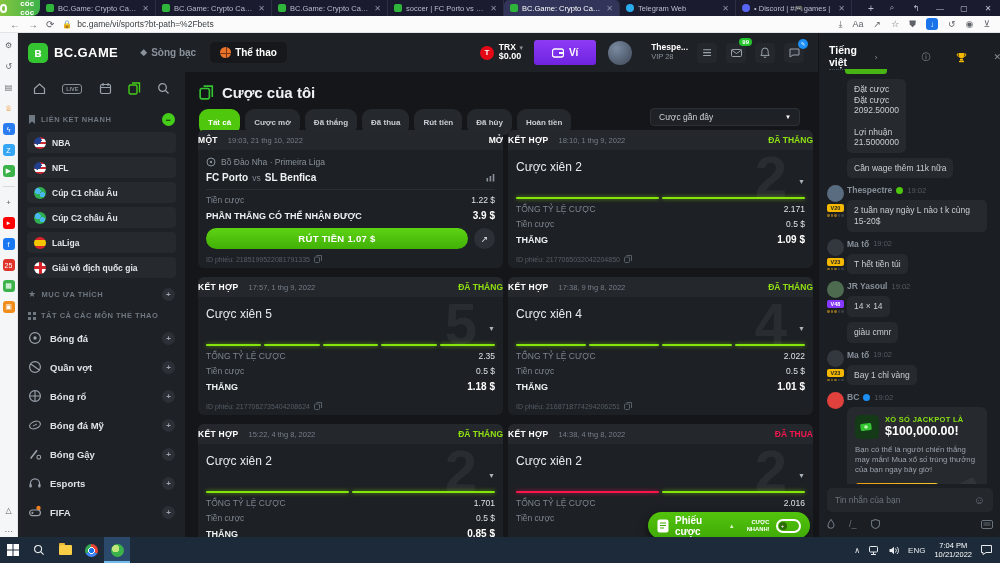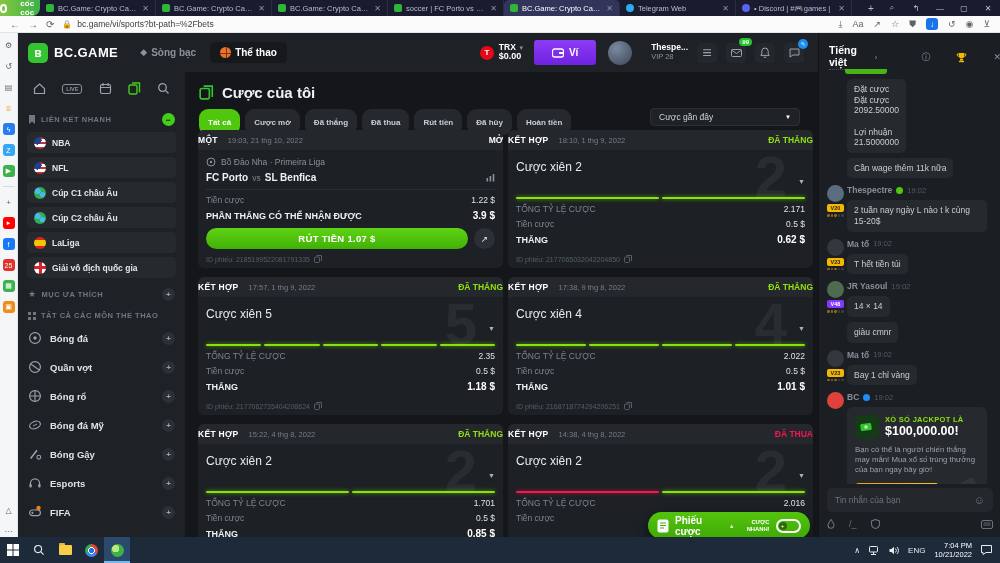--- a/index.html
+++ b/index.html
@@ -192,21 +192,21 @@
   .tbic{width:26px;height:26px;display:flex;align-items:center;justify-content:center}
   .tbic.activeapp{background:#2b4a6b;box-shadow:inset 0 -2px 0 #76b9ed}
   .folder{width:13px;height:10px;background:#f8ce46;border-radius:1px;position:relative}
   .folder:before{content:"";position:absolute;left:0;top:-2px;width:6px;height:2px;background:#e9b735;border-radius:1px 1px 0 0}
   .chromeic{width:13px;height:13px;border-radius:50%;
     background:radial-gradient(circle,#1a73e8 0 26%,#fff 27% 38%,transparent 39%),
     conic-gradient(#ea4335 0 120deg,#4285f4 120deg 240deg,#34a853 240deg 360deg)}
   .ccic{width:13px;height:13px;border-radius:50%;background:radial-gradient(circle at 35% 35%,#bfe77c 0 30%,#3cb24a 31%)}
   .traygrow{flex:1}
   .tray{display:flex;align-items:center;gap:9px;color:#e8ebee;font-size:8px;padding-right:8px}
-  .clock{text-align:right;line-height:1.25;font-size:7.5px;color:#fff}
+  .clock{text-align:center;line-height:1.25;font-size:7.5px;color:#fff}
 </style>
 </head>
 <body>
 
 <div id="tabbar">
   <div class="ccbtn">
     <span class="ccring"></span>
     <span>cốc cốc</span>
   </div>
   <div id="tabs">
@@ -627,21 +627,21 @@
             <div class="crow">
               <span>TỔNG TỶ LỆ CƯỢC</span>
               <span class="val">2.171</span>
             </div>
             <div class="crow">
               <span>Tiền cược</span>
               <span class="val">0.5 $</span>
             </div>
             <div class="crow strong">
               <span>THẮNG</span>
-              <span class="val">0.62 $</span>
+              <span class="val">1.09 $</span>
             </div>
           </div>
         </div>
         <div class="card">
           <div class="chead">
             <span class="ctype">KẾT HỢP</span>
             <span class="ctime">17:57, 1 thg 9, 2022</span>
             <span class="cstatus st-won">ĐÃ THẮNG</span>
           </div>
           <div class="cid">

